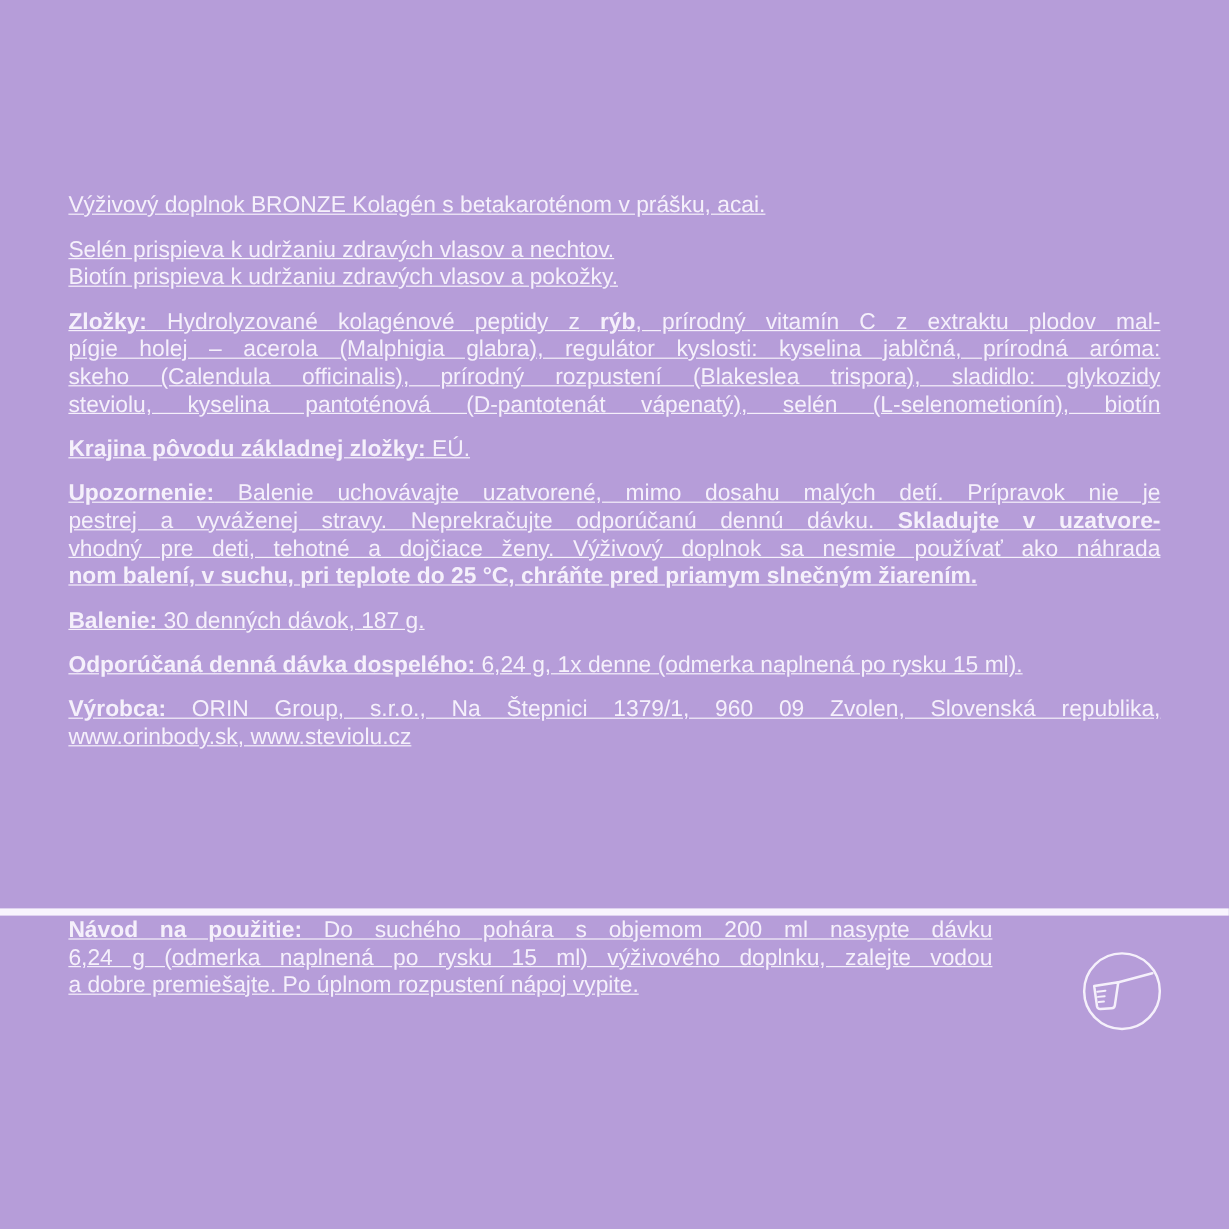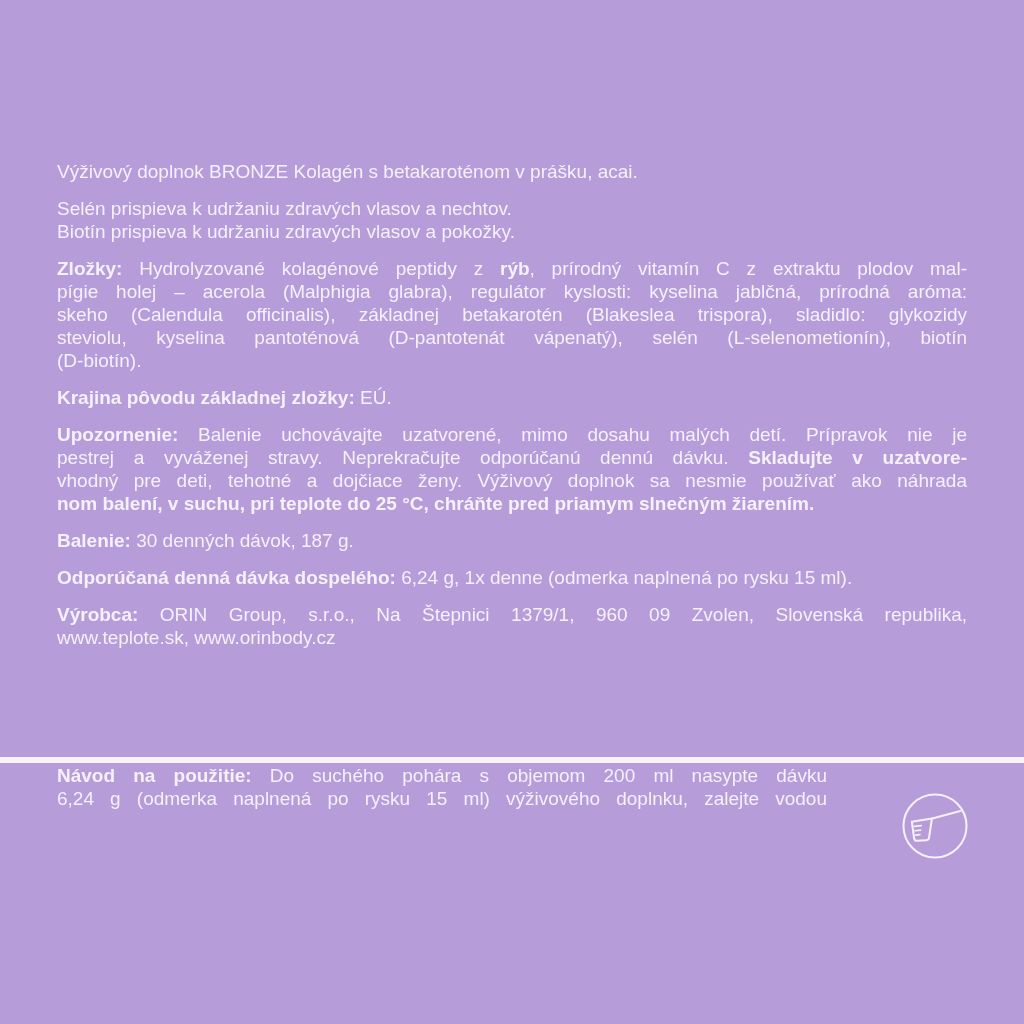--- a/index.html
+++ b/index.html
@@ -20,21 +20,21 @@
     position: absolute; inset: 0;
     background: var(--bg);
   }
   .label-body {
     position: absolute;
     left: 57px; top: 160px;
     width: 910px;
   }
   .para { margin-top: 14px; font-size: 19px; line-height: 23px; }
   .para:first-child { margin-top: 0; }
-  .line { min-height: 23px; white-space: normal; }
+  .line { min-height: 23px; white-space: normal; text-decoration: underline; }
   .jline { text-align: justify; text-align-last: justify; }
   .b { font-weight: 700; }
   .divider {
     position: absolute;
     left: 0; top: 757px;
     width: 1024px; height: 6px;
     background: var(--divider);
   }
   .usage-text {
     position: absolute;
@@ -58,51 +58,51 @@
       <div class="para p-intro">
         <div class="line"><span>Výživový doplnok BRONZE Kolagén s betakaroténom v prášku, acai.</span></div>
       </div>
       <div class="para p-claims">
         <div class="line"><span>Selén prispieva k udržaniu zdravých vlasov a nechtov.</span></div>
         <div class="line"><span>Biotín prispieva k udržaniu zdravých vlasov a pokožky.</span></div>
       </div>
       <div class="para p-ingredients">
         <div class="line jline"><span class="b">Zložky:</span><span> Hydrolyzované kolagénové peptidy z </span><span class="b">rýb</span><span>, prírodný vitamín C z extraktu plodov mal-</span></div>
         <div class="line jline"><span>pígie holej – acerola (Malphigia glabra), regulátor kyslosti: kyselina jablčná, prírodná aróma:</span></div>
-        <div class="line jline"><span>skeho (Calendula officinalis), základnej betakarotén (Blakeslea trispora), sladidlo: glykozidy</span></div>
+        <div class="line jline"><span>skeho (Calendula officinalis), prírodný rozpustení (Blakeslea trispora), sladidlo: glykozidy</span></div>
         <div class="line jline"><span>steviolu, kyselina pantoténová (D-pantotenát vápenatý), selén (L-selenometionín), biotín</span></div>
-        <div class="line"><span>(D-biotín).</span></div>
       </div>
       <div class="para p-origin">
         <div class="line"><span class="b">Krajina pôvodu základnej zložky:</span><span> EÚ.</span></div>
       </div>
       <div class="para p-warning">
         <div class="line jline"><span class="b">Upozornenie:</span><span> Balenie uchovávajte uzatvorené, mimo dosahu malých detí. Prípravok nie je</span></div>
         <div class="line jline"><span>pestrej a vyváženej stravy. Neprekračujte odporúčanú dennú dávku. </span><span class="b">Skladujte v uzatvore-</span></div>
         <div class="line jline"><span>vhodný pre deti, tehotné a dojčiace ženy. Výživový doplnok sa nesmie používať ako náhrada</span></div>
         <div class="line"><span class="b">nom balení, v suchu, pri teplote do 25 °C, chráňte pred priamym slnečným žiarením.</span></div>
       </div>
       <div class="para p-package">
         <div class="line"><span class="b">Balenie:</span><span> 30 denných dávok, 187 g.</span></div>
       </div>
       <div class="para p-dose">
         <div class="line"><span class="b">Odporúčaná denná dávka dospelého:</span><span> 6,24 g, 1x denne (odmerka naplnená po rysku 15 ml).</span></div>
       </div>
       <div class="para p-manufacturer">
         <div class="line jline"><span class="b">Výrobca:</span><span> ORIN Group, s.r.o., Na Štepnici 1379/1, 960 09 Zvolen, Slovenská republika,</span></div>
-        <div class="line"><span>www.teplote.sk, www.orinbody.cz</span></div>
+        <div class="line"><span>www.orinbody.sk, www.steviolu.cz</span></div>
       </div>
     </div>
 
   <div class="divider"></div>
 
   <div class="usage-text">
       <div class="para p-instructions">
         <div class="line jline"><span class="b">Návod na použitie:</span><span> Do suchého pohára s objemom 200 ml nasypte dávku</span></div>
         <div class="line jline"><span>6,24 g (odmerka naplnená po rysku 15 ml) výživového doplnku, zalejte vodou</span></div>
+        <div class="line"><span>a dobre premiešajte. Po úplnom rozpustení nápoj vypite.</span></div>
       </div>
     </div>
 
   <div class="scoop-icon">
     <svg viewBox="0 0 66 66" fill="none" xmlns="http://www.w3.org/2000/svg">
       <circle cx="33" cy="33" r="30.6" stroke="#f5f0fb" stroke-width="2"></circle>
 
       <path d="M29.5 26 L57.5 18.5" stroke="#f5f0fb" stroke-width="2" stroke-linecap="round"></path>
 
       <path d="M10.5 28.8 L30 25.8 L27.2 44.6 Q26.9 46.6 24.6 46.8 L15.6 47.4 Q13.3 47.5 12.8 45.4 Z" stroke="#f5f0fb" stroke-width="2" stroke-linejoin="round" stroke-linecap="round"></path>

